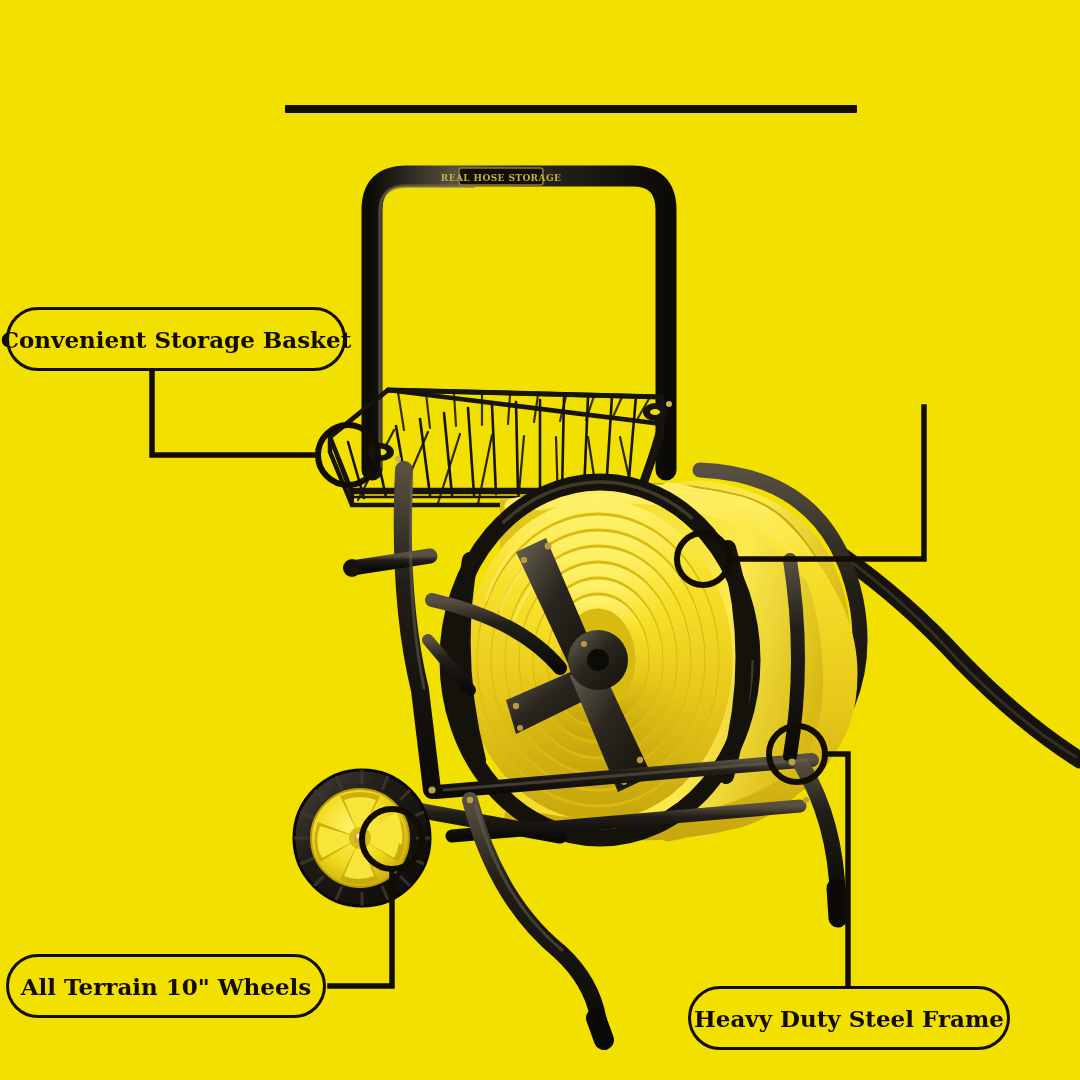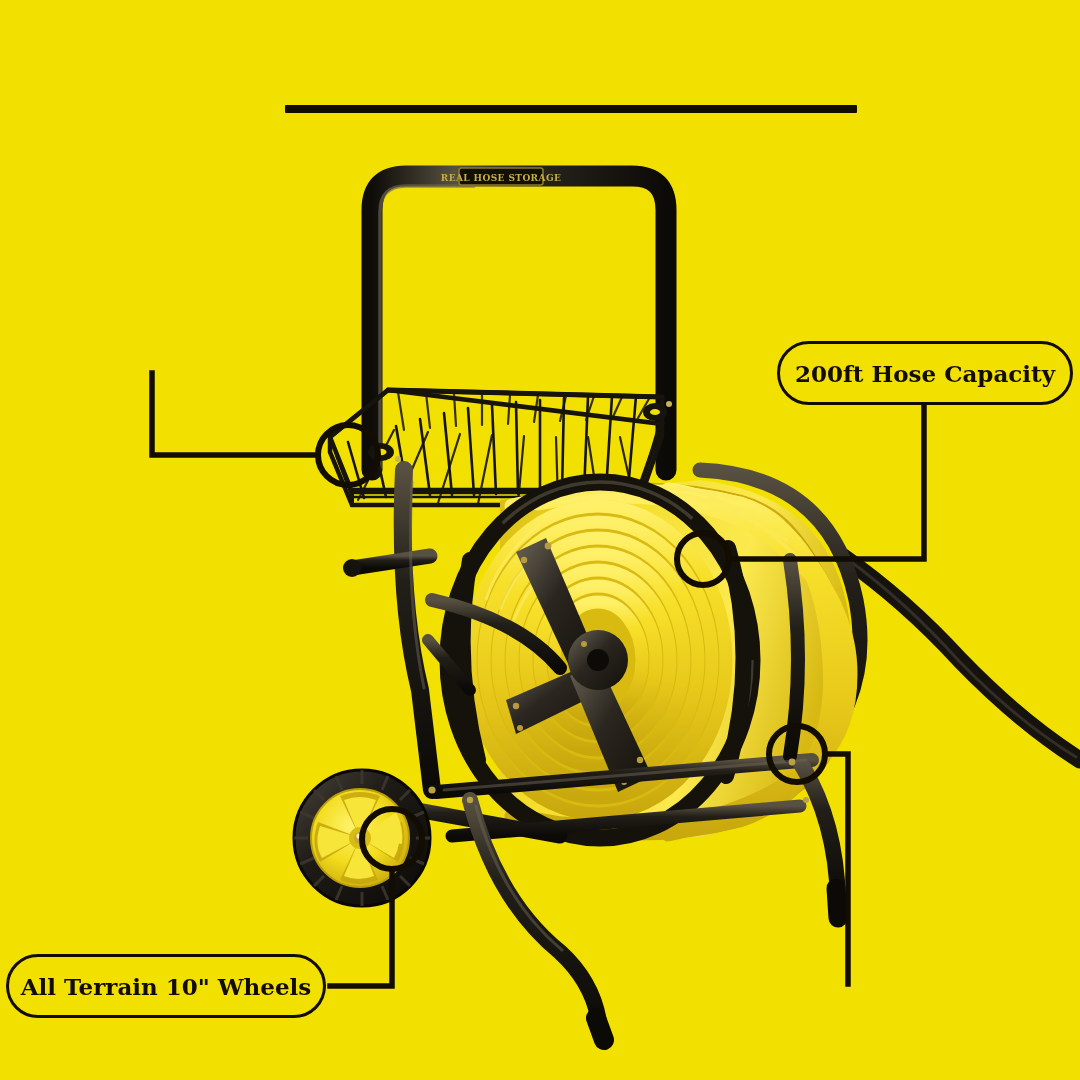--- a/index.html
+++ b/index.html
@@ -365,23 +365,26 @@
     <g fill="none" stroke="#120D00" stroke-width="6">
       <circle cx="348" cy="455" r="30"></circle>
       <circle cx="703" cy="559" r="26"></circle>
       <circle cx="392" cy="839" r="30"></circle>
       <circle cx="797" cy="754" r="28"></circle>
     </g>
   </svg>
 
   <div class="title-rule"></div>
 
-
-  <div class="pill" id="pill-hose">
-    <span>200ft Hose Capacity</span>
+  <div class="pill" id="pill-basket">
+    <span>Convenient Storage Basket</span>
   </div>
+
 
   <div class="pill" id="pill-wheels">
     <span>All Terrain 10" Wheels</span>
   </div>
 
+  <div class="pill" id="pill-frame">
+    <span>Heavy Duty Steel Frame</span>
+  </div>
 
 </div>
 
 </body></html>

